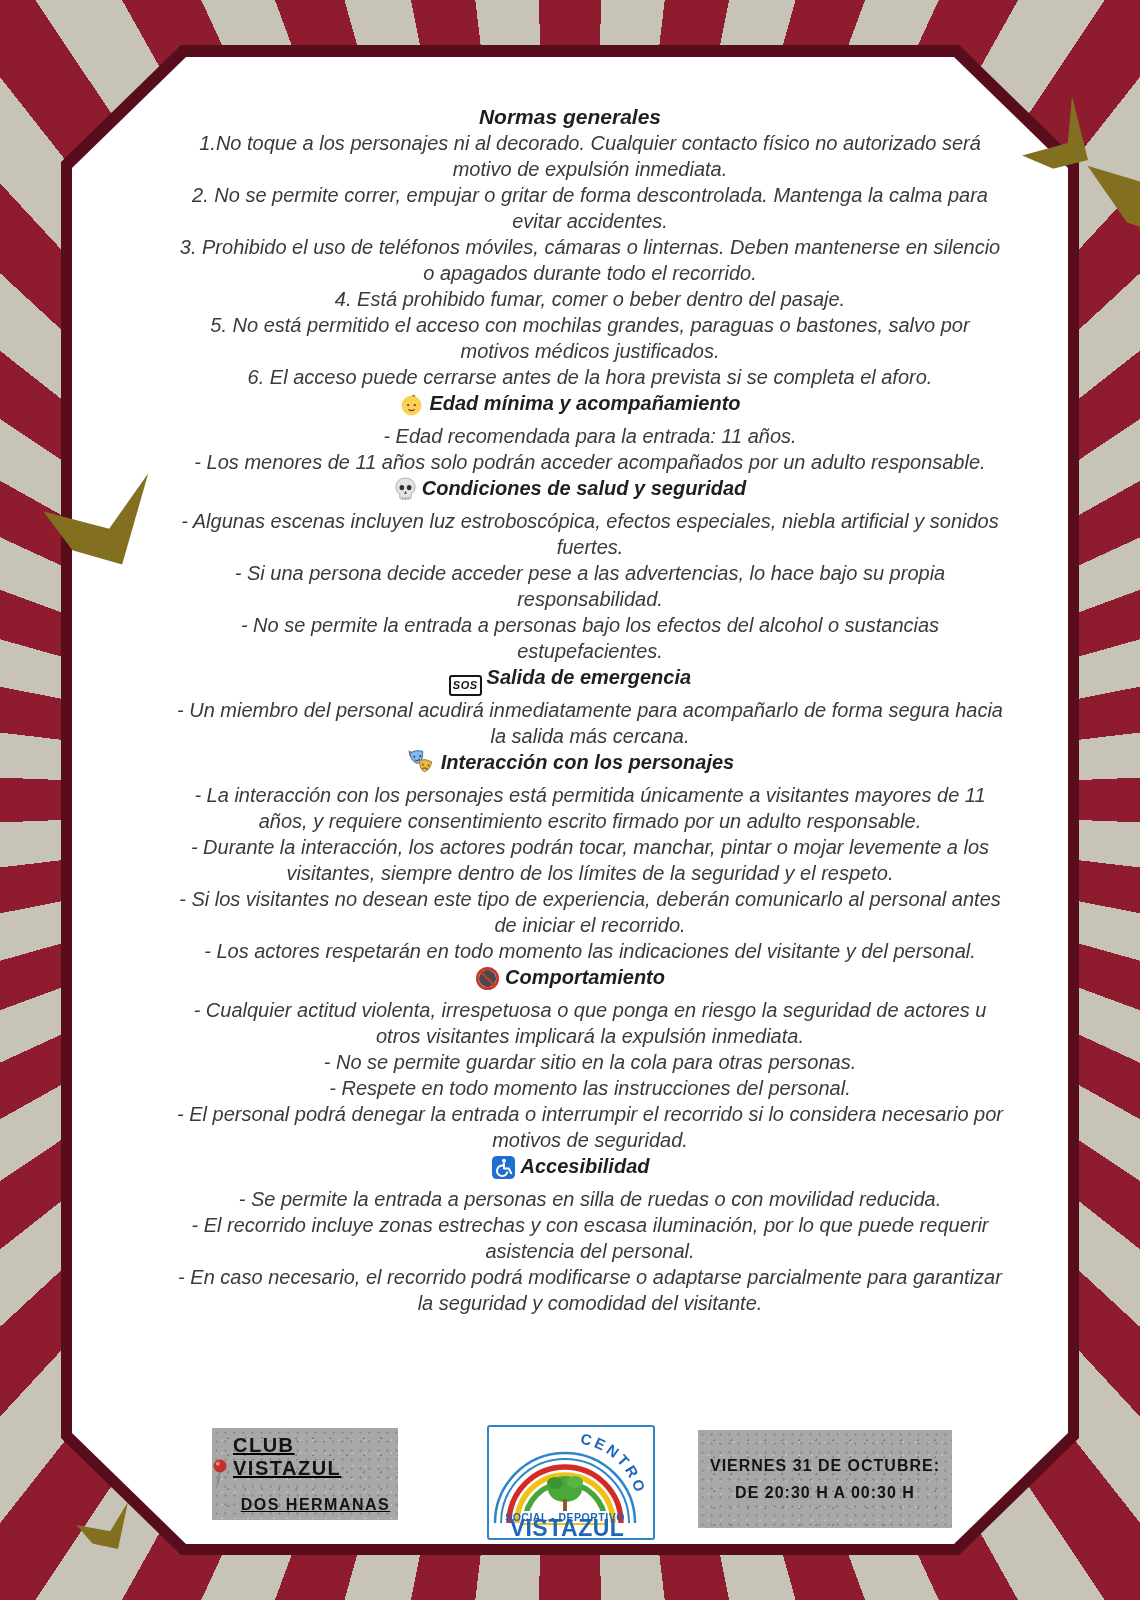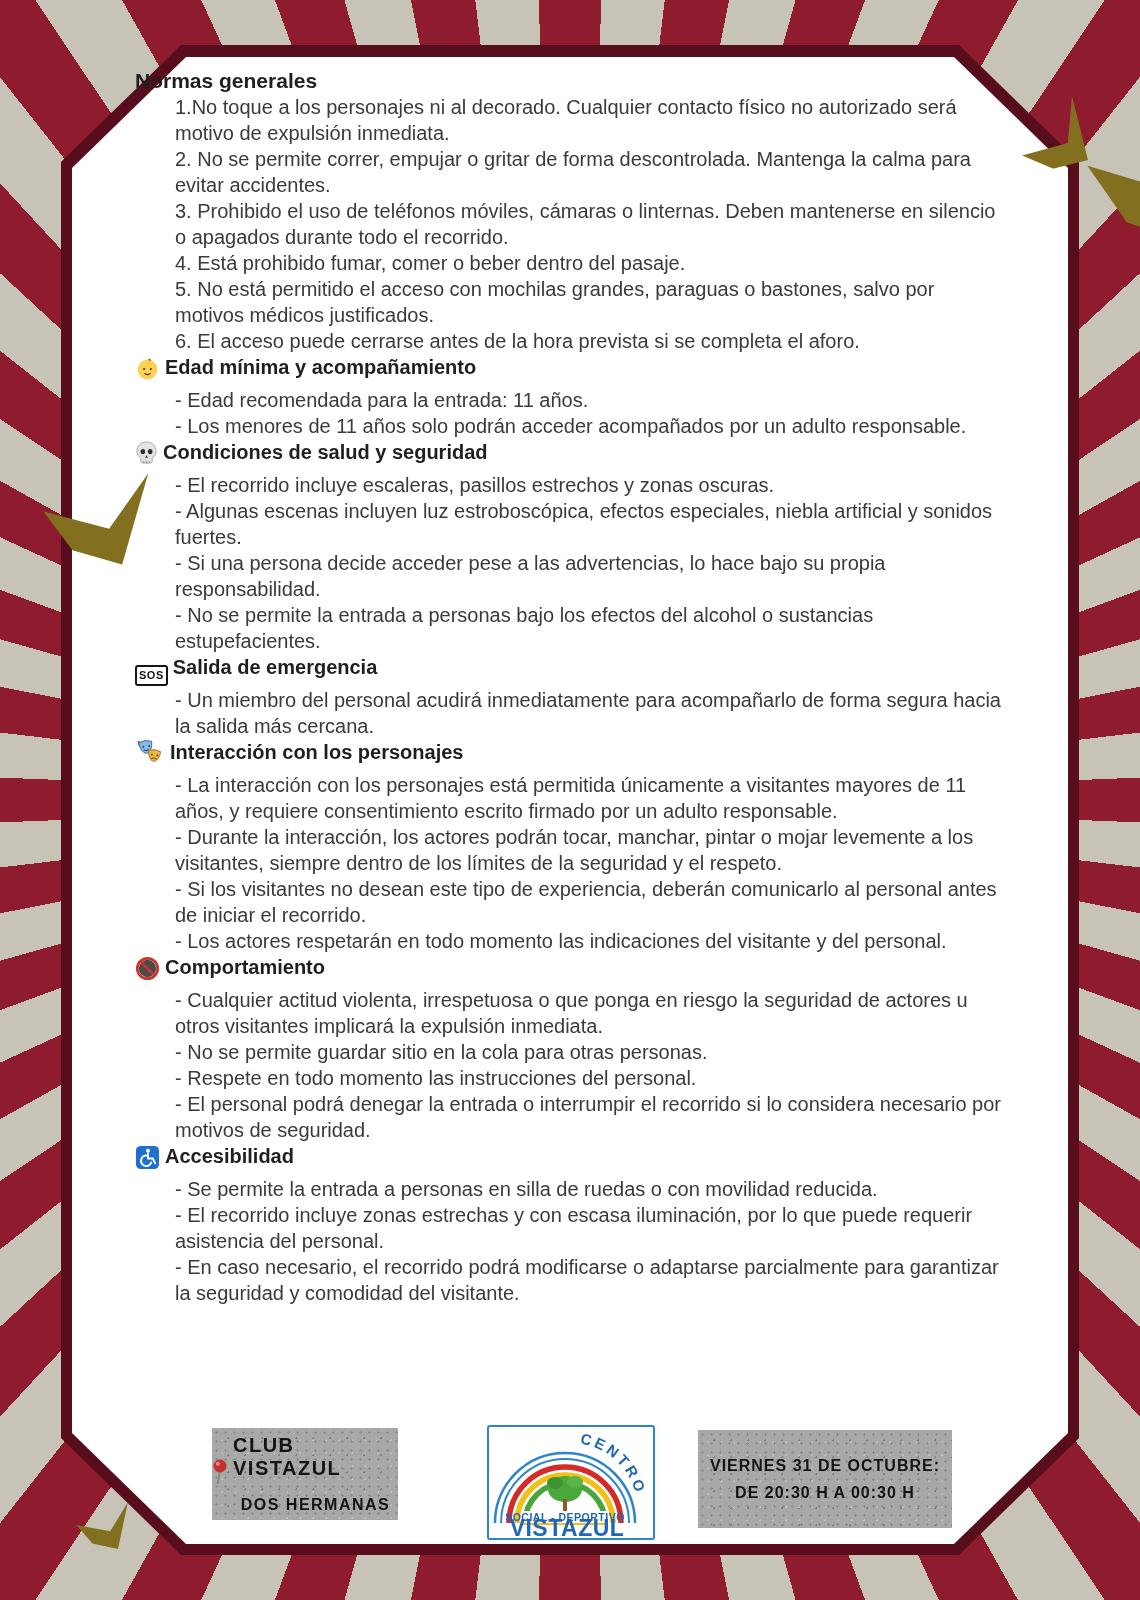--- a/index.html
+++ b/index.html
@@ -22,40 +22,40 @@
   
   .star{position:absolute;}
   .star svg{display:block;width:100%;height:100%;}
   .star-tr-big{left:975px;top:-60px;width:270px;height:270px;transform:rotate(18deg);}
   .star-tr-small{left:942px;top:46px;width:132px;height:132px;transform:rotate(-14deg);}
   .star-left{left:-38px;top:352px;width:190px;height:190px;transform:rotate(16deg);}
   .star-bl{left:33px;top:1444px;width:96px;height:96px;transform:rotate(12deg);}
   .star-fill{fill:#836f20;}
 
   
-  .content{position:absolute;left:135px;top:68px;width:870px;
-    color:#3a3a3a;font-size:20px;line-height:26px;}
+  .content{position:absolute;left:135px;top:104px;width:870px;text-align:center;
+    color:#3a3a3a;font-size:20px;line-height:26px;font-style:italic;}
   .title{font-weight:700;color:#1f1f1f;font-size:21px;}
   .rule{font-weight:400;margin-left:40px;}
   .sec-head{font-weight:700;color:#1f1f1f;}
   .sec-head .icon{display:inline-block;vertical-align:-7px;margin-right:5px;}
   .sosbox{display:inline-block;border:2.5px solid #151515;background:#fff;color:#151515;
     font-weight:700;font-size:11px;line-height:1;padding:3px 2px;letter-spacing:.5px;
     border-radius:3px;vertical-align:2px;}
 
   
   .speckle{background-color:#a8a8a8;
     background-image:radial-gradient(#8e8e8e 1.2px,transparent 1.2px),
       radial-gradient(#c2c2c2 1px,transparent 1px),
       radial-gradient(#7b7b7b 1px,transparent 1px);
     background-size:9px 9px,13px 13px,17px 17px;
     background-position:0 0,4px 6px,8px 2px;}
   .badge-left{position:absolute;left:212px;top:1428px;width:186px;height:92px;
     display:flex;align-items:center;justify-content:center;gap:5px;}
-  .badge-left .lines{display:flex;flex-direction:column;gap:16px;align-items:center;}
+  .badge-left .lines{display:flex;flex-direction:column;gap:16px;align-items:center;text-decoration:underline;}
   .badge-left .l1{font-weight:700;font-size:20px;letter-spacing:1.5px;color:#131313;}
   .badge-left .l2{font-weight:700;font-size:16px;letter-spacing:1.5px;color:#131313;}
   .badge-right{position:absolute;left:698px;top:1430px;width:254px;height:98px;
     display:flex;flex-direction:column;justify-content:center;gap:9px;text-align:center;}
   .badge-right .l1,.badge-right .l2{font-weight:700;font-size:16px;letter-spacing:1px;color:#131313;}
   .logo-center{position:absolute;left:487px;top:1425px;width:168px;height:115px;
     background:#fff;border:2px solid #2e86c9;border-radius:3px;box-sizing:border-box;overflow:hidden;}
   .logo-center svg{display:block;}
 </style>
 </head>
@@ -113,21 +113,20 @@
             </svg></span><span>Edad mínima y acompañamiento</span></div>
         <div class="rule">- Edad recomendada para la entrada: 11 años.</div>
         <div class="rule">- Los menores de 11 años solo podrán acceder acompañados por un adulto responsable.</div>
         <div class="sec-head"><span class="icon"><svg width="23" height="25" viewBox="0 0 24 26">
               <path d="M12 1 C5.9 1 2 5.2 2 10.5 c0 3.3 1.6 5.8 4 7.3 L6 21 a2 2 0 0 0 2 2 h8 a2 2 0 0 0 2 -2 l0 -3.2 c2.4 -1.5 4 -4 4 -7.3 C22 5.2 18.1 1 12 1z" fill="#e3e3e3" stroke="#9a9a9a" stroke-width="0.8"></path>
               <ellipse cx="8.2" cy="11" rx="2.4" ry="2.8" fill="#2f2f2f"></ellipse>
               <ellipse cx="15.8" cy="11" rx="2.4" ry="2.8" fill="#2f2f2f"></ellipse>
               <path d="M12 14.5 l-1.4 3 h2.8z" fill="#2f2f2f"></path>
               <path d="M9 23 v-2 M12 23.5 v-2.5 M15 23 v-2" stroke="#9a9a9a" stroke-width="1.4"></path>
             </svg></span><span>Condiciones de salud y seguridad</span></div>
-        <div class="rule">- El recorrido incluye escaleras, pasillos estrechos y zonas oscuras.</div>
         <div class="rule">- Algunas escenas incluyen luz estroboscópica, efectos especiales, niebla artificial y sonidos fuertes.</div>
         <div class="rule">- Si una persona decide acceder pese a las advertencias, lo hace bajo su propia responsabilidad.</div>
         <div class="rule">- No se permite la entrada a personas bajo los efectos del alcohol o sustancias estupefacientes.</div>
         <div class="sec-head"><span class="icon"><span class="sosbox">SOS</span></span><span>Salida de emergencia</span></div>
         <div class="rule">- Un miembro del personal acudirá inmediatamente para acompañarlo de forma segura hacia la salida más cercana.</div>
         <div class="sec-head"><span class="icon"><svg width="30" height="27" viewBox="0 0 30 27">
               <path d="M2.5 1.5 l5.5 2.5 -4.5 3 z" fill="#cf4631"></path>
               <g transform="rotate(-8 11 9)">
                 <path d="M4.5 3 q6.5 -2.8 13 0 q-0.3 9.5 -6.5 11.5 q-6.2 -2 -6.5 -11.5z" fill="#86b8ea" stroke="#3a6ba5" stroke-width="0.9"></path>
                 <circle cx="8.5" cy="7.5" r="1" fill="#274a75"></circle>

